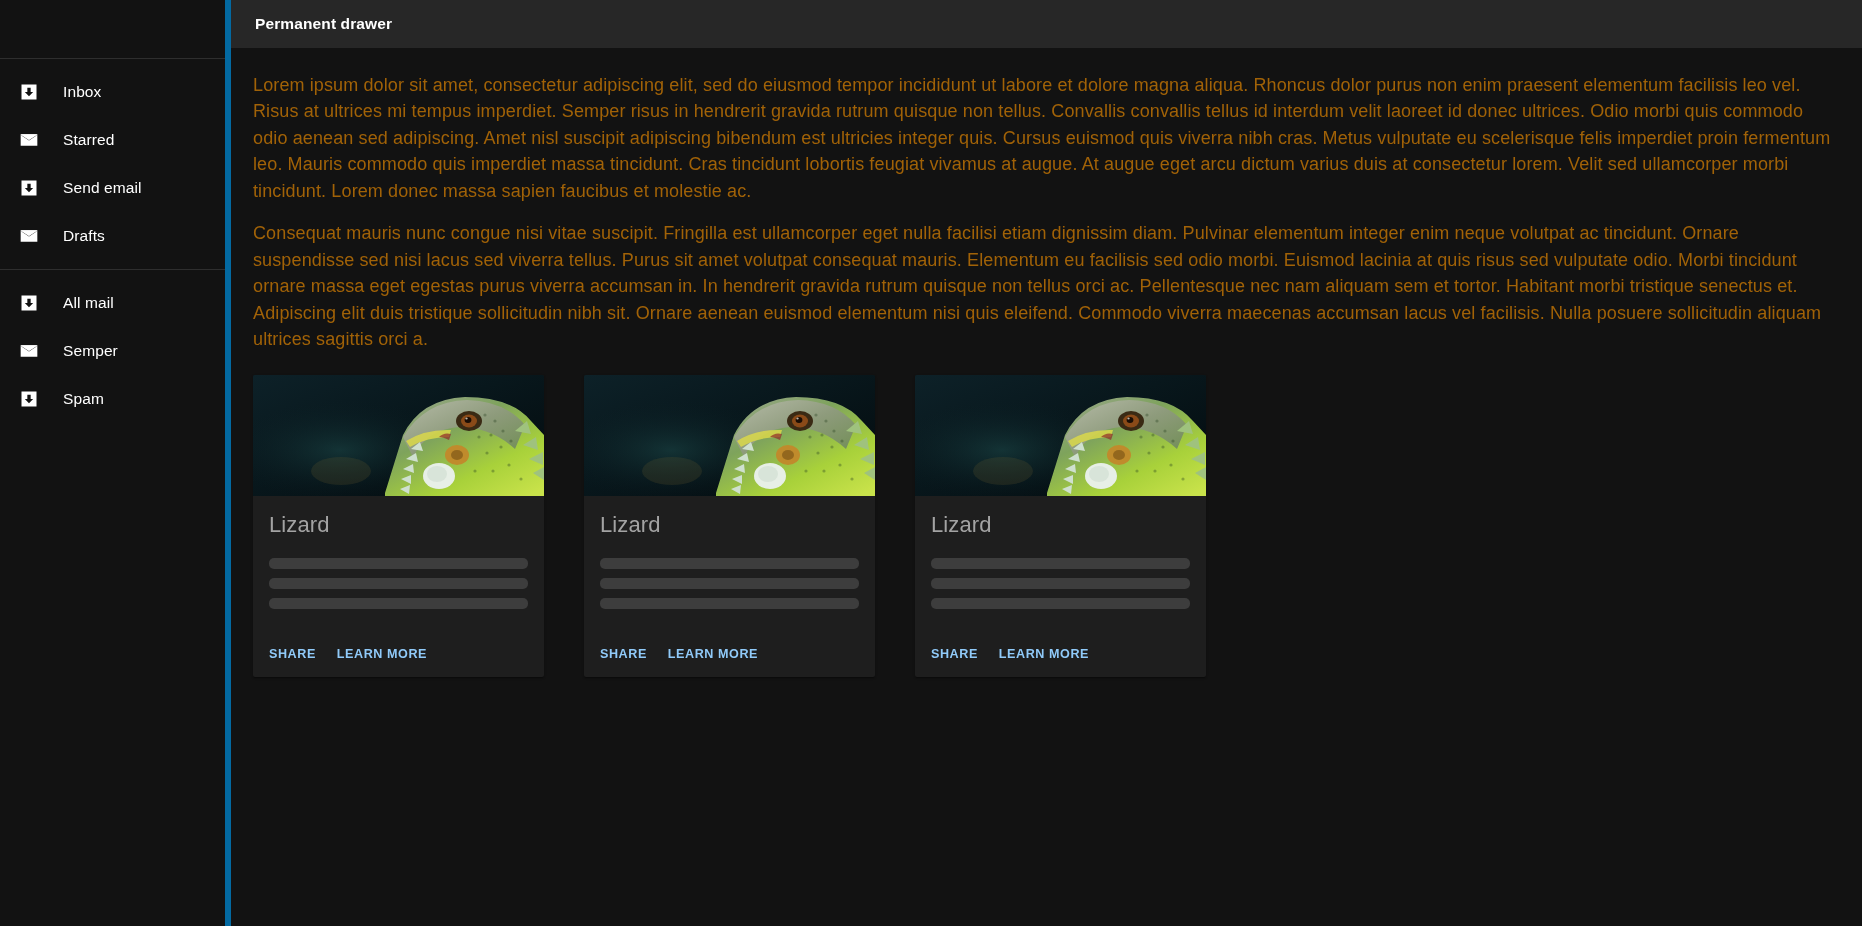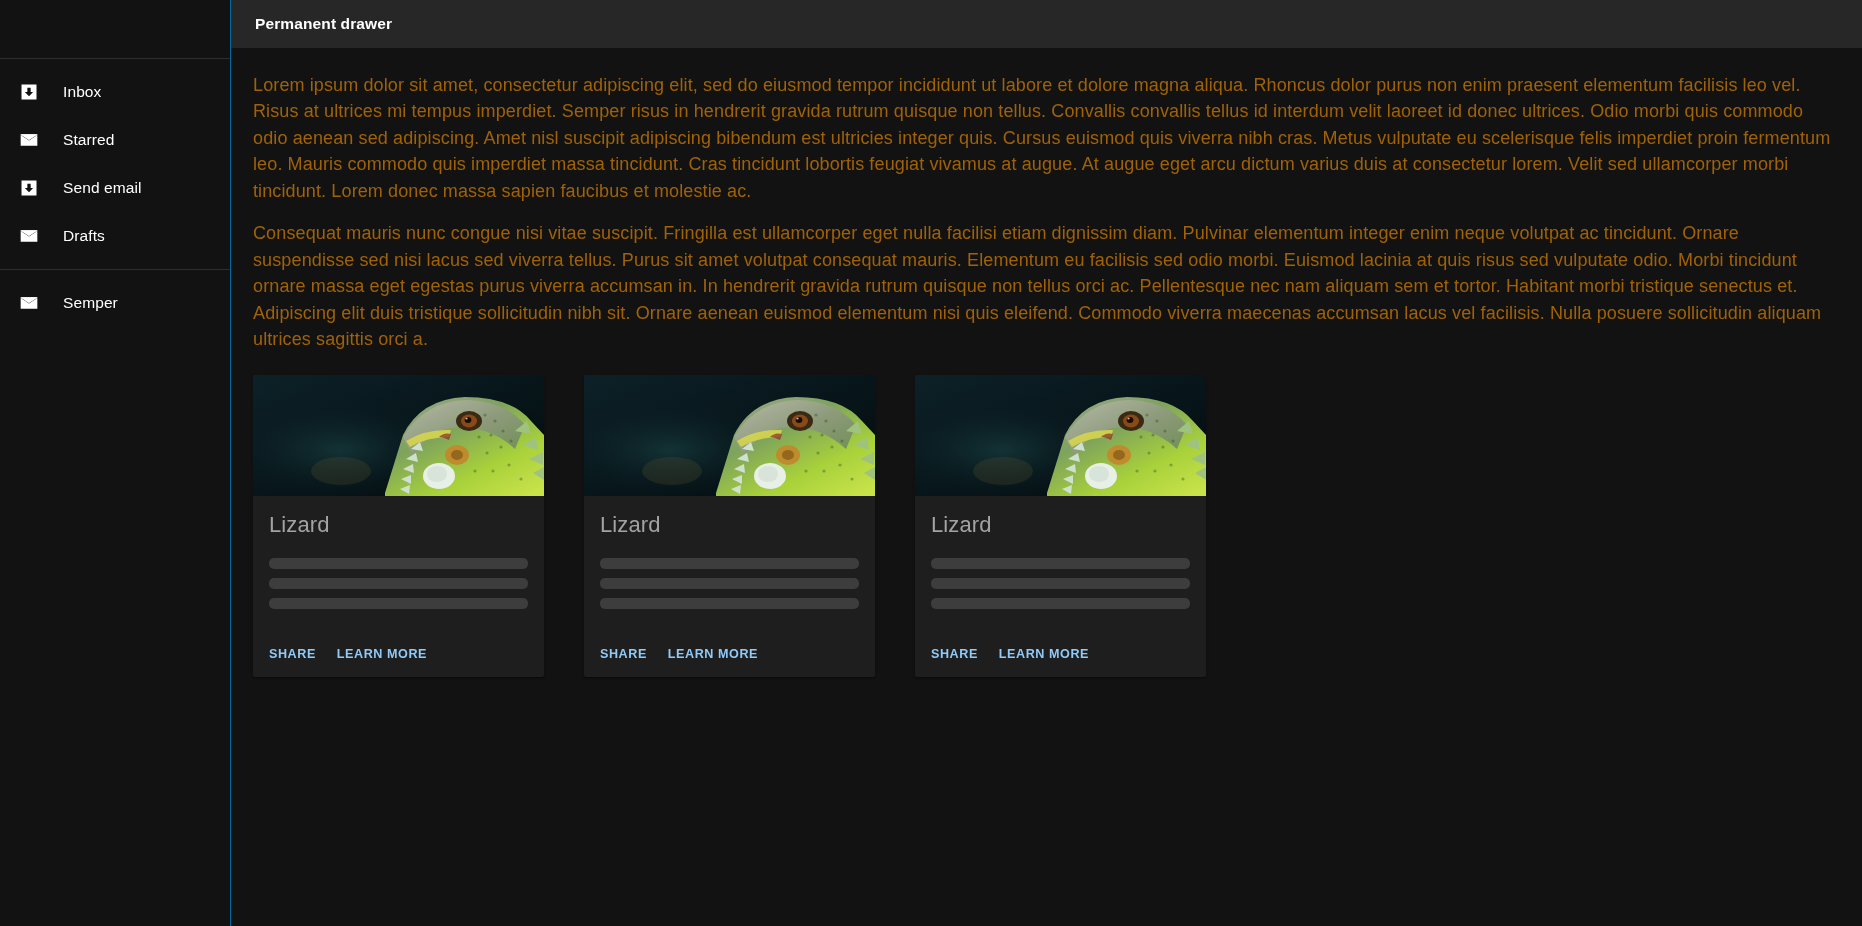--- a/index.html
+++ b/index.html
@@ -20,21 +20,21 @@
     display: flex;
     background: #121212;
   }
 
   
   .drawer {
     width: 231px;
     min-width: 231px;
     height: 926px;
     background: #121212;
-    border-right: 1px solid #0369a1;
+    border-right: 6px solid #0369a1;
     display: flex;
     flex-direction: column;
   }
 
   .drawer-toolbar {
     height: 58px;
     min-height: 58px;
     background: #121212;
   }
 
@@ -241,25 +241,41 @@
         <span class="nav-label">Drafts</span>
       </li>
     </ul>
 
     <div class="drawer-divider"></div>
 
     <ul class="nav-list">
       <li class="nav-item">
         <span class="nav-icon">
           <svg width="20" height="20" viewBox="0 0 24 24" fill="#ffffff">
+              <path d="M3 3h18v18H3V3zm9 14l5-5h-3V7h-4v5H7l5 5z"></path>
+            </svg>
+        </span>
+        <span class="nav-label">All mail</span>
+      </li>
+      <li class="nav-item">
+        <span class="nav-icon">
+          <svg width="20" height="20" viewBox="0 0 24 24" fill="#ffffff">
               <path d="M2 5h20v14H2V5zm10 7L3.2 6.2 3 6v.6l9 5.9 9-5.9V6l-.2.2L12 12z"></path>
               <path d="M2 5l10 6.6L22 5H2z"></path>
             </svg>
         </span>
         <span class="nav-label">Semper</span>
+      </li>
+      <li class="nav-item">
+        <span class="nav-icon">
+          <svg width="20" height="20" viewBox="0 0 24 24" fill="#ffffff">
+              <path d="M3 3h18v18H3V3zm9 14l5-5h-3V7h-4v5H7l5 5z"></path>
+            </svg>
+        </span>
+        <span class="nav-label">Spam</span>
       </li>
     </ul>
   </nav>
 
   <div class="main-wrap">
 
     <header class="appbar">
       <div class="appbar-title">Permanent drawer</div>
     </header>
 

